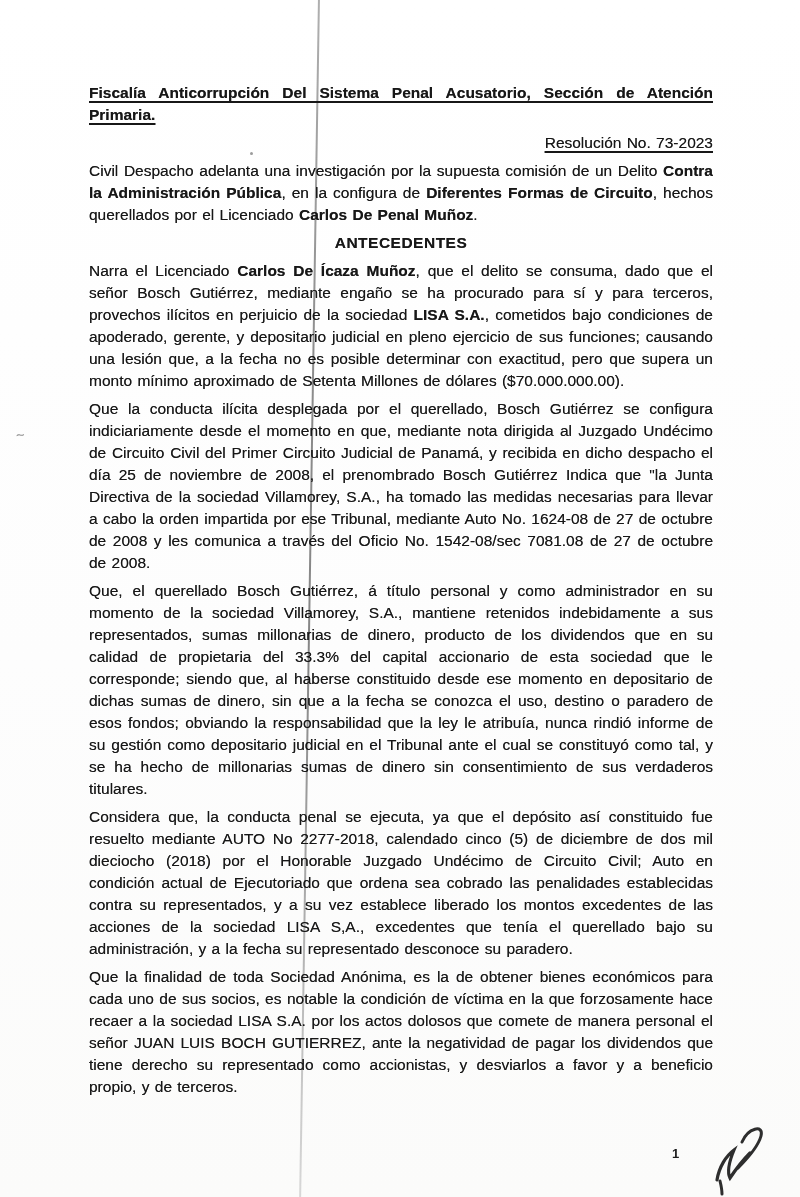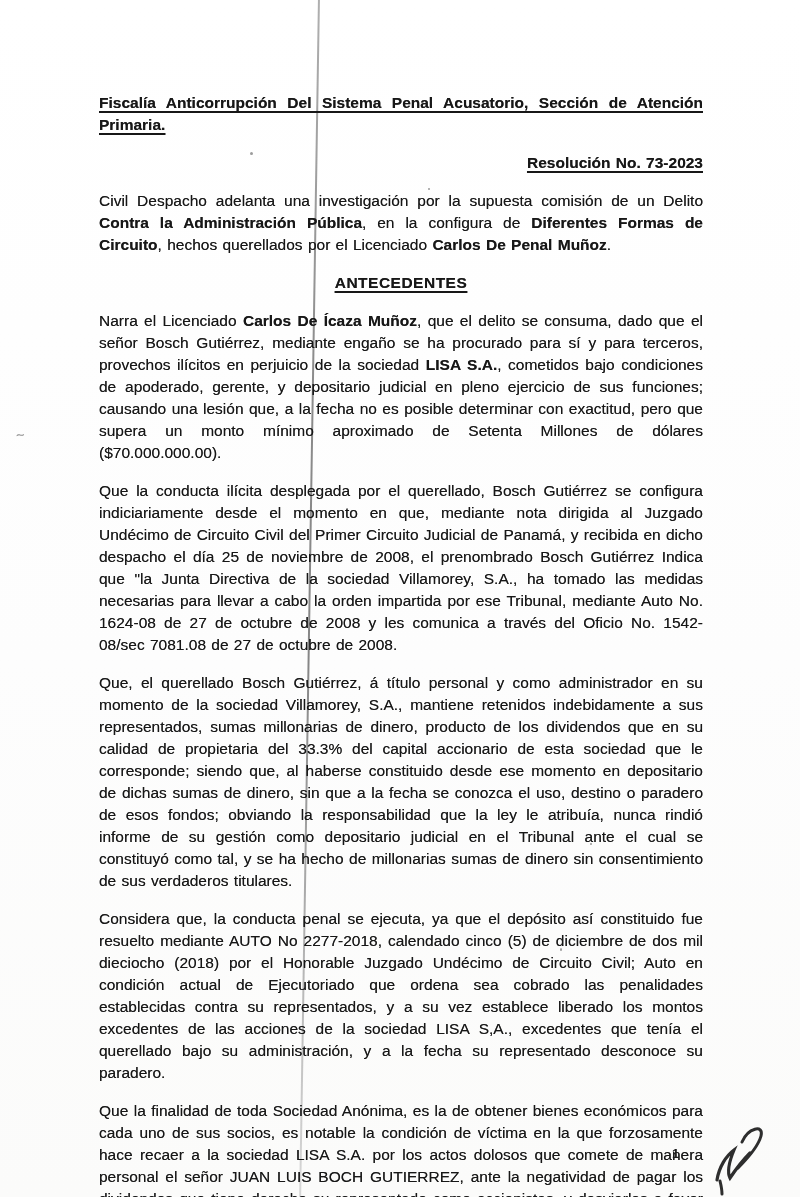--- a/index.html
+++ b/index.html
@@ -12,37 +12,37 @@
     font-family:"Liberation Sans","DejaVu Sans",sans-serif;
     color:#171717;
   }
   .content{
     position:absolute;left:83px;top:76px;width:636px;
     font-size:15.5px;line-height:22px;
     text-align:justify;
     text-shadow:0 0 .45px rgba(20,20,20,.65);
     word-spacing:1px;
   }
-  .content p{margin:16px;}
+  .content p{margin:6px;}
   .office-line{
     font-weight:bold;
     text-align:justify;text-align-last:justify;
     text-decoration:underline;
     text-decoration-thickness:1.5px;
     text-underline-offset:3px;
   }
   .date-line{margin-top:0;}
-  .resolution-line{margin-top:22px;text-align:right;font-weight:bold;}
+  .resolution-line{margin-top:22px;text-align:right;font-weight:normal;}
   .resolution-line span{
     text-decoration:underline;text-decoration-thickness:1.5px;text-underline-offset:3px;
   }
   .intro-para{margin-top:20px;}
   .section-heading{margin-top:24px;text-align:center;font-weight:bold;letter-spacing:.5px;}
   .section-heading span{
-    text-decoration:underline;text-decoration-thickness:1.6px;text-underline-offset:3px;
+    text-decoration-thickness:1.6px;text-underline-offset:3px;
   }
   .para-1{margin-top:12px;}
   .para-2{margin-top:16px;}
   .para-3{margin-top:14px;}
   .para-4{margin-top:24px;}
   .para-5{margin-top:18px;}
   .para-6{margin-top:14px;}
   b{font-weight:bold;}
   
   .fold-line{

